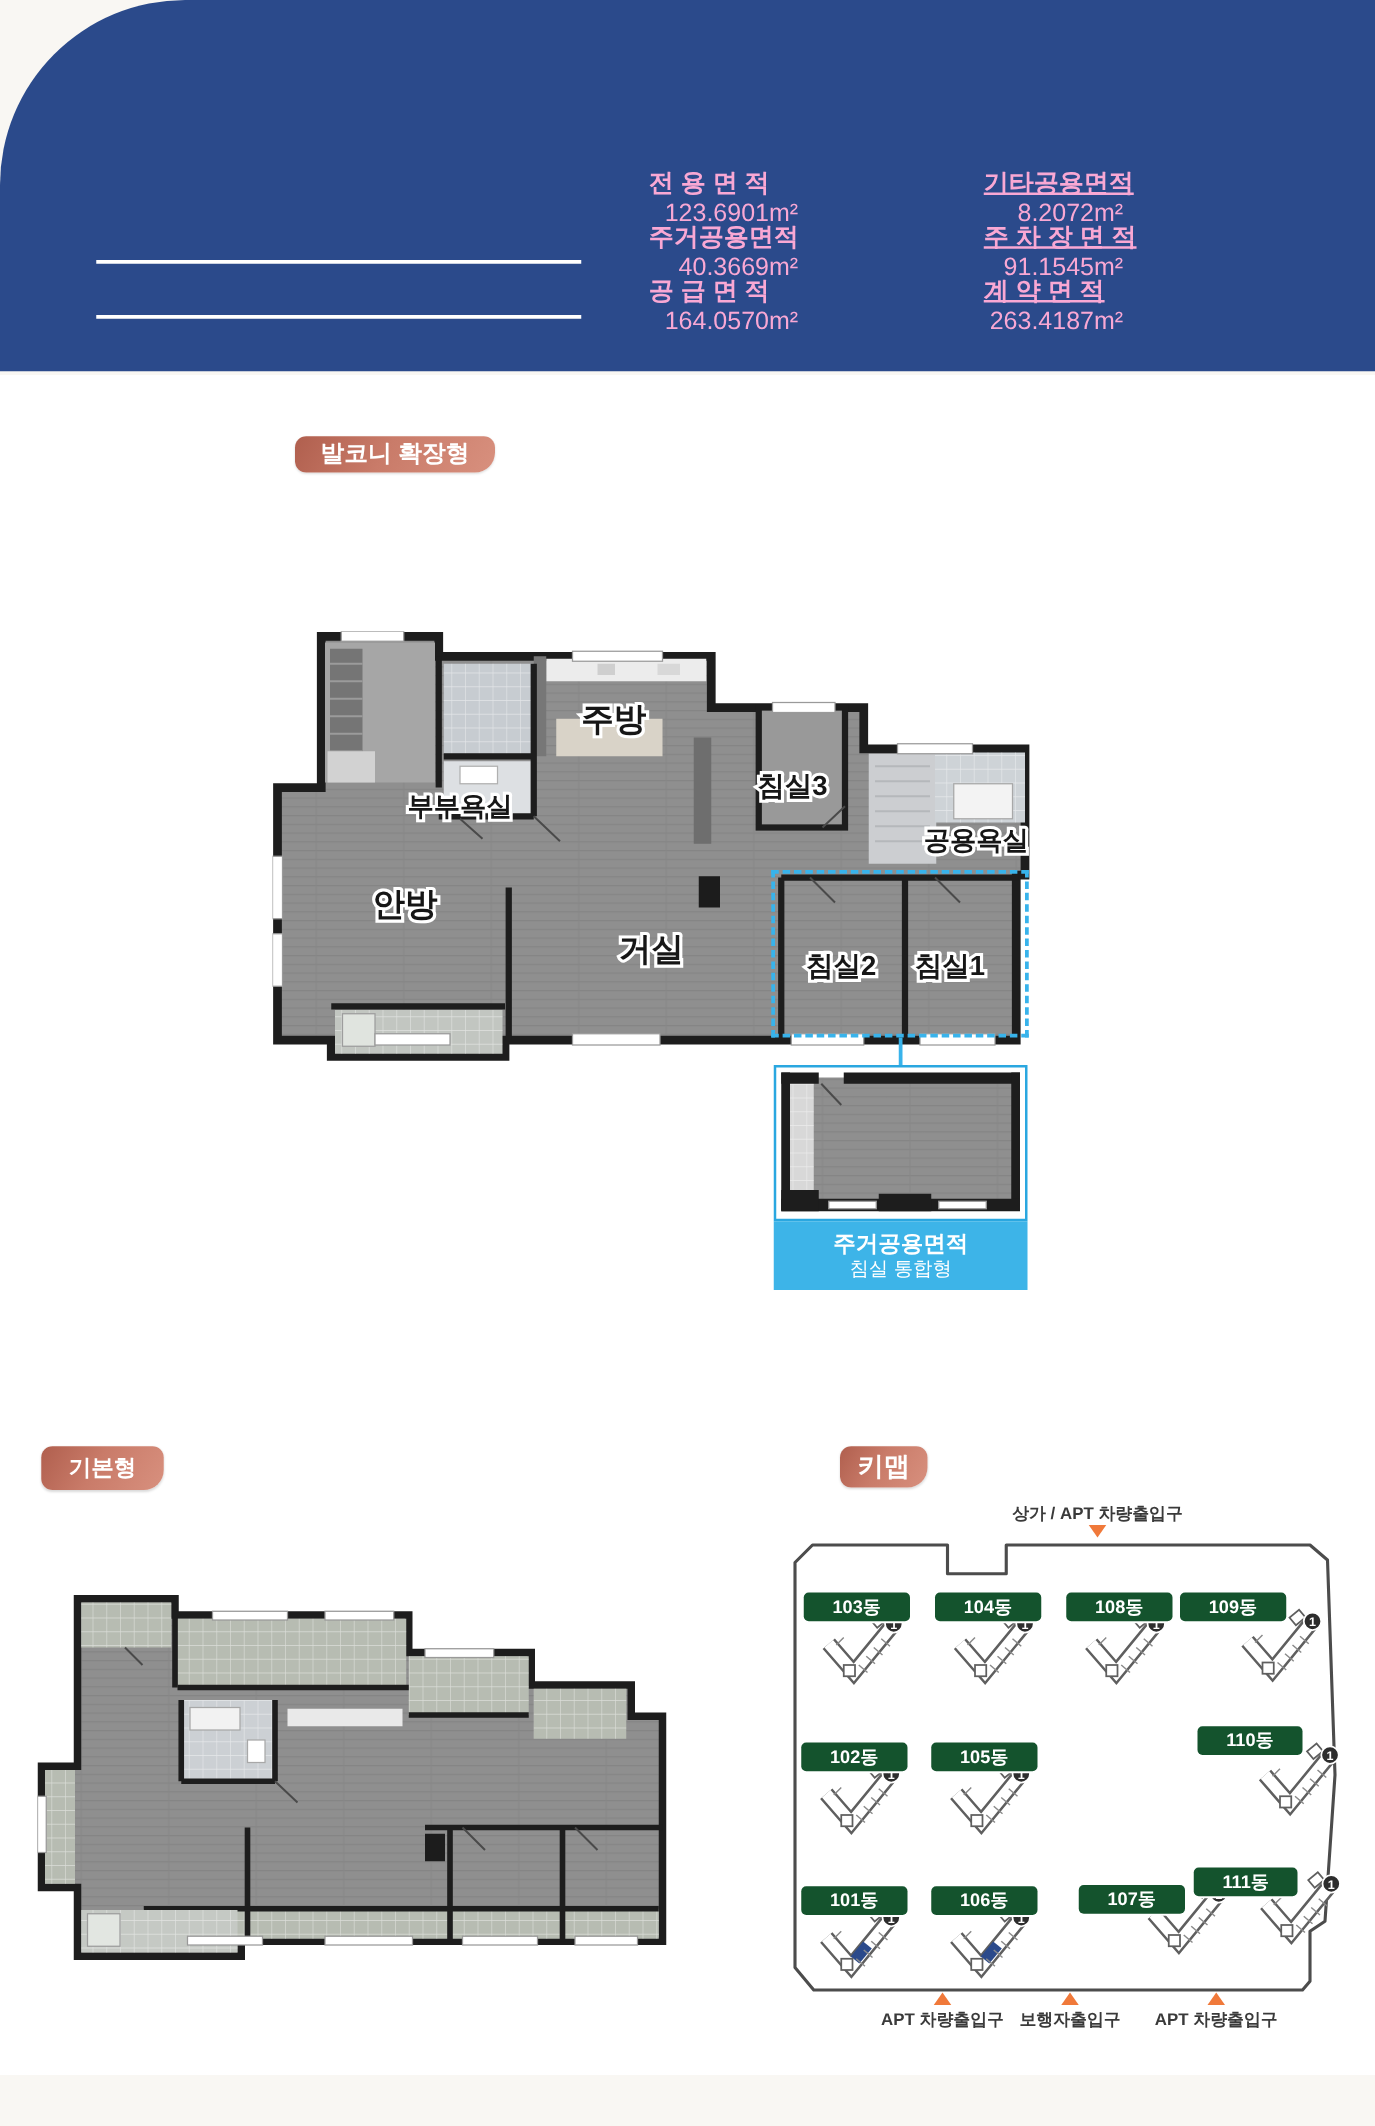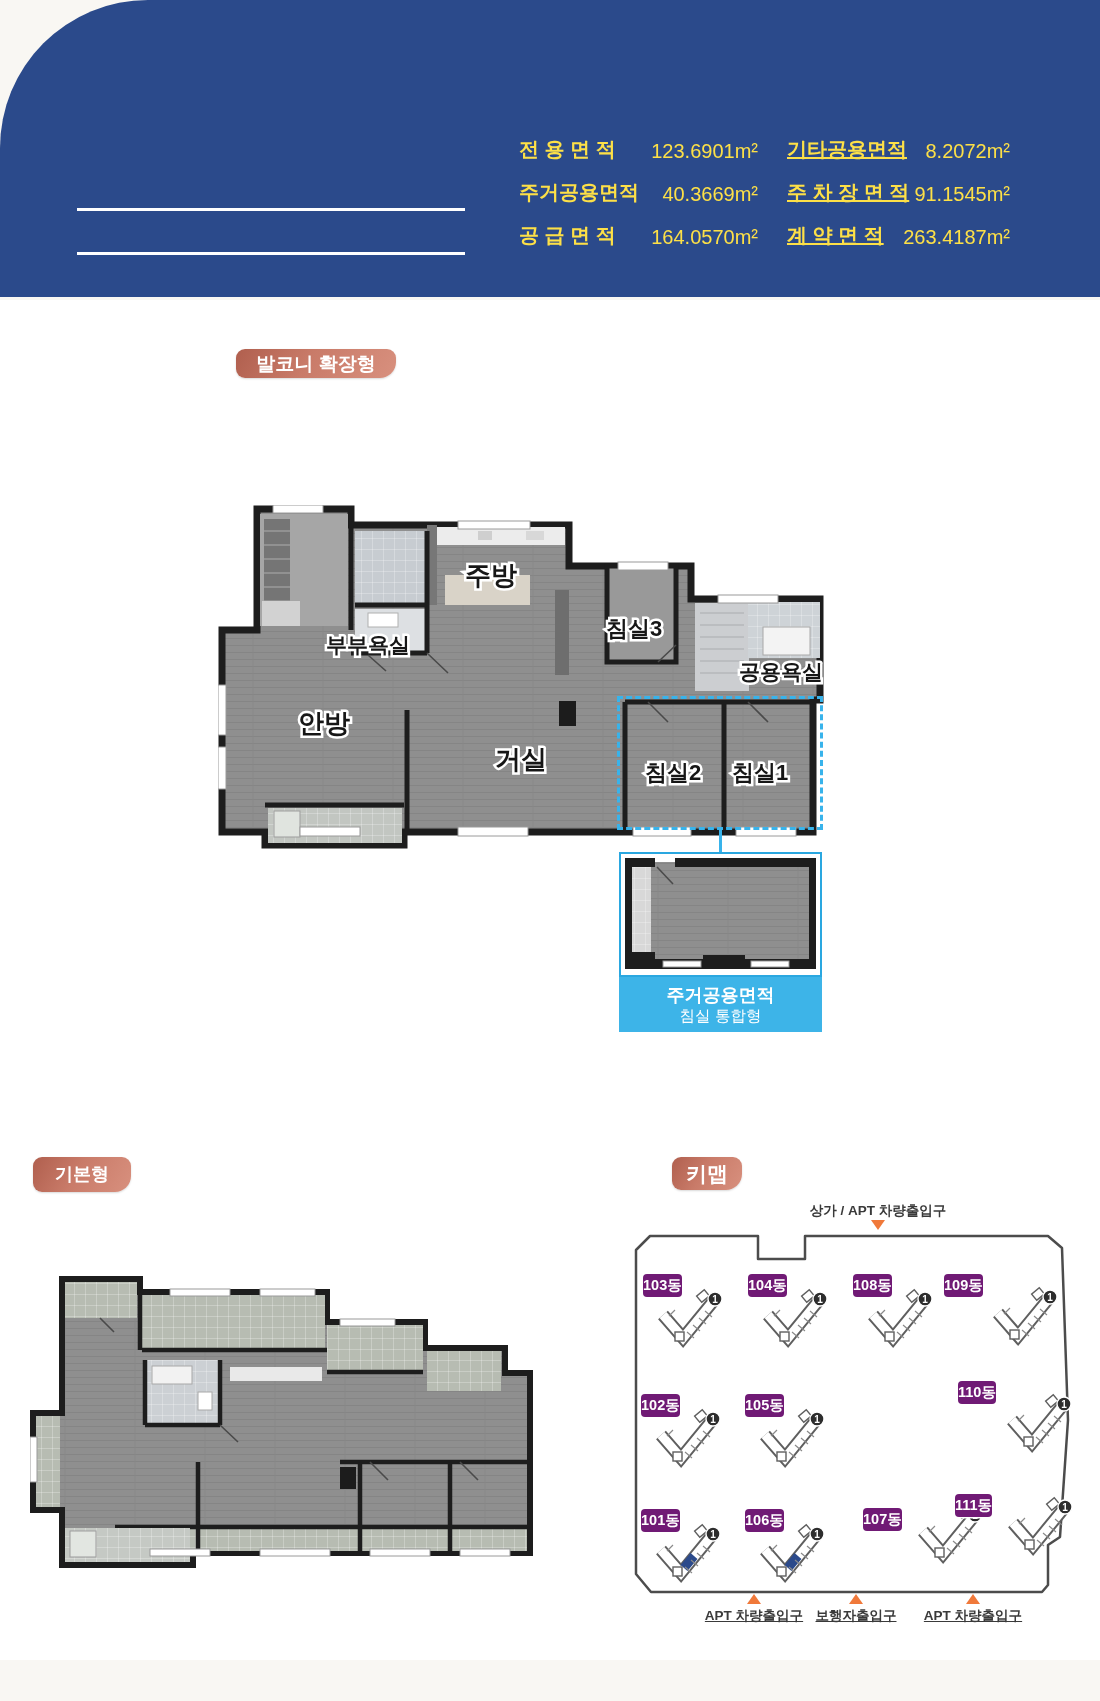--- a/index.html
+++ b/index.html
@@ -10,21 +10,21 @@
   
   .top-bg{left:0;top:0;width:1100px;height:300px;background:#f9f7f3;}
   .hdr{left:0;top:0;width:1100px;height:297px;background:#2b4a8b;
        border-top-left-radius:148px;}
   .hdr-title{left:84px;top:96px;color:#ffffff;font-size:96px;font-weight:bold;
              line-height:1;letter-spacing:-3px;white-space:nowrap;}
   .hdr-title sup{font-size:48px;vertical-align:super;letter-spacing:0;}
   .hdr-rule{left:77px;width:388px;height:3px;background:#ffffff;}
   .hdr-units{left:77px;top:216px;width:388px;text-align:center;color:#fff;
              font-size:26px;font-weight:bold;}
-  .spec-row{position:absolute;height:30px;display:flex;align-items:flex-end;color:#fde047;font-size:20px;}
+  .spec-row{position:absolute;height:30px;display:flex;align-items:center;color:#f9a8d4;font-size:20px;flex-direction:column;}
   .spec-label{display:inline-block;font-weight:bold;white-space:nowrap;}
   .spec-value{display:inline-block;text-align:right;white-space:nowrap;}
   .c1 .spec-label{width:122px;} .c1 .spec-value{width:117px;}
   .c2 .spec-label{width:116px;text-decoration:underline;} .c2 .spec-value{width:107px;}
 
   
   .sec-badge{color:#fff;font-weight:bold;text-align:center;
      background:linear-gradient(120deg,#b05f4e 0%,#c97b69 45%,#d8907e 100%);
      border-radius:9px 9px 16px 9px;box-shadow:0 1px 2px rgba(0,0,0,.15);}
   .badge-ext{left:236px;top:349px;width:160px;height:29px;line-height:29px;font-size:19px;}
@@ -47,27 +47,27 @@
              display:flex;flex-direction:column;align-items:center;justify-content:center;line-height:1.25;}
   .opt-label .l1{font-size:18px;font-weight:bold;}
   .opt-label .l2{font-size:15.5px;}
 
   
   .km-top-label{left:768px;top:1202px;width:220px;text-align:center;color:#3a3a3a;
                 font-size:13.5px;font-weight:bold;}
   .tri-down{left:871px;top:1220px;width:0;height:0;border-left:7px solid transparent;
             border-right:7px solid transparent;border-top:10px solid #f0793a;}
   .bldg{position:absolute;}
-  .bldg .bbadge{display:inline-block;background:#701a75;color:#fff;font-size:14.5px;
-      font-weight:bold;padding:2px 0;border-radius:4px;box-shadow:0 0 0 1.5px #ffffff;
+  .bldg .bbadge{display:inline-block;background:#14532d;color:#fff;font-size:14.5px;
+      font-weight:bold;padding:2px 23px;border-radius:4px;box-shadow:0 0 0 1.5px #ffffff;
       position:relative;z-index:3;white-space:nowrap;}
   .bldg svg{position:absolute;width:72px;height:64px;--hl:transparent;z-index:2;}
   .bldg.hl svg{--hl:#2b4a8b;}
   .km-entry{position:absolute;top:1594px;width:130px;text-align:center;color:#3a3a3a;
-            font-size:13.5px;font-weight:bold;text-decoration:underline;}
+            font-size:13.5px;font-weight:bold;}
   .km-entry .tri-up{width:0;height:0;border-left:7px solid transparent;
       border-right:7px solid transparent;border-bottom:10px solid #f0793a;margin:0 auto 3px;}
 
   .footer-strip{left:0;top:1660px;width:1100px;height:41px;background:#f9f7f3;}
 </style>
 </head>
 <body>
 
 <svg width="0" height="0" style="position:absolute">
   <defs>

